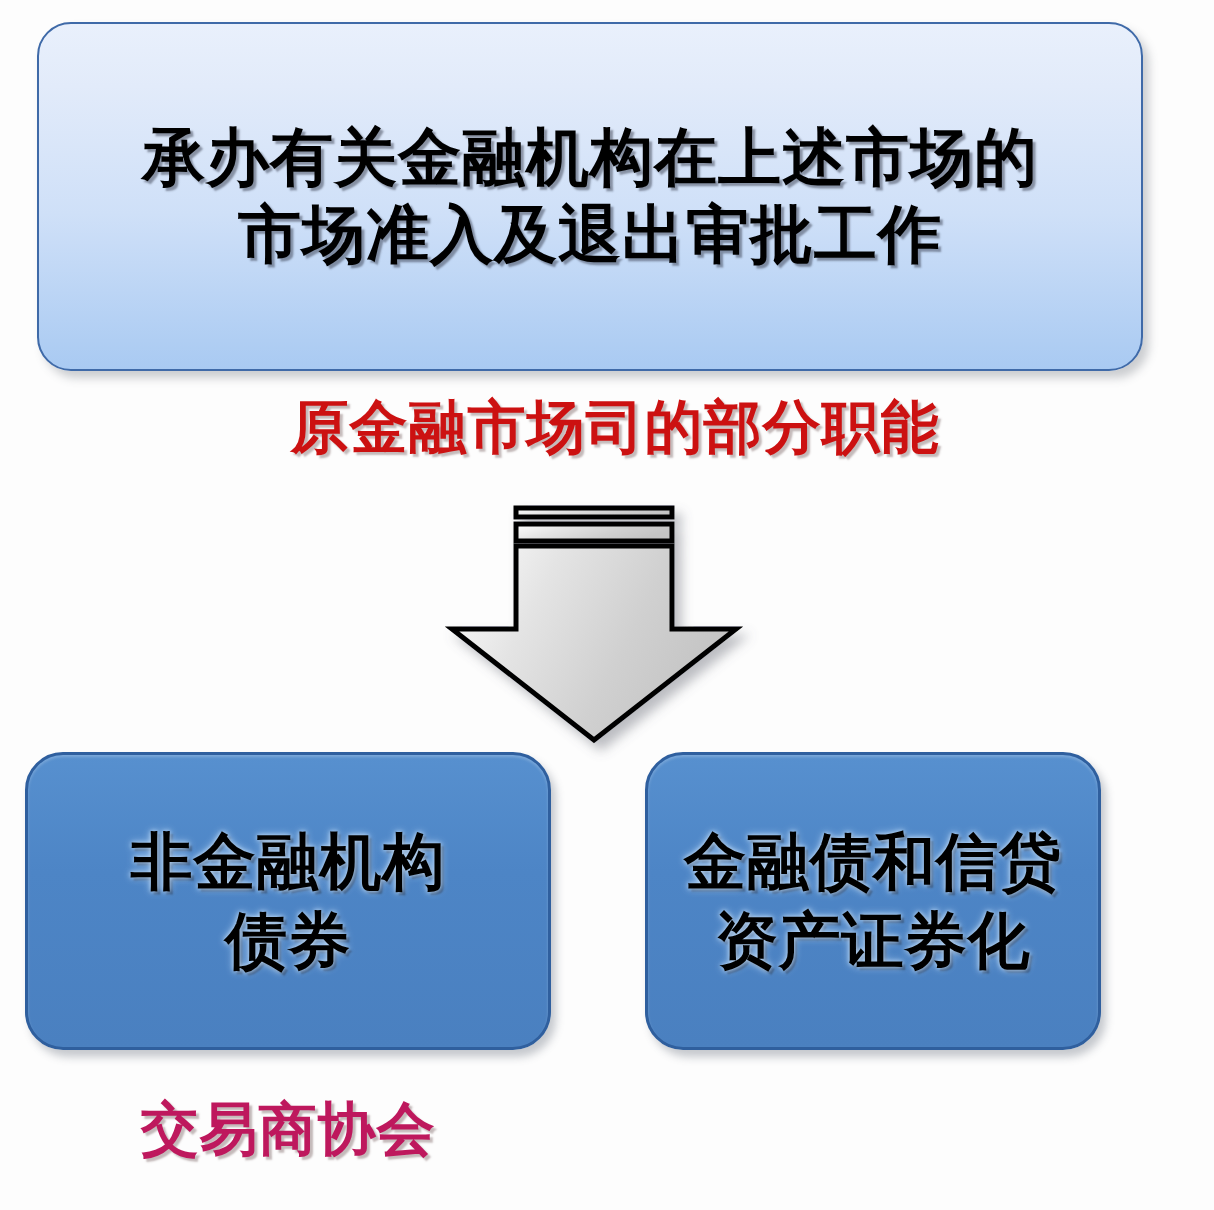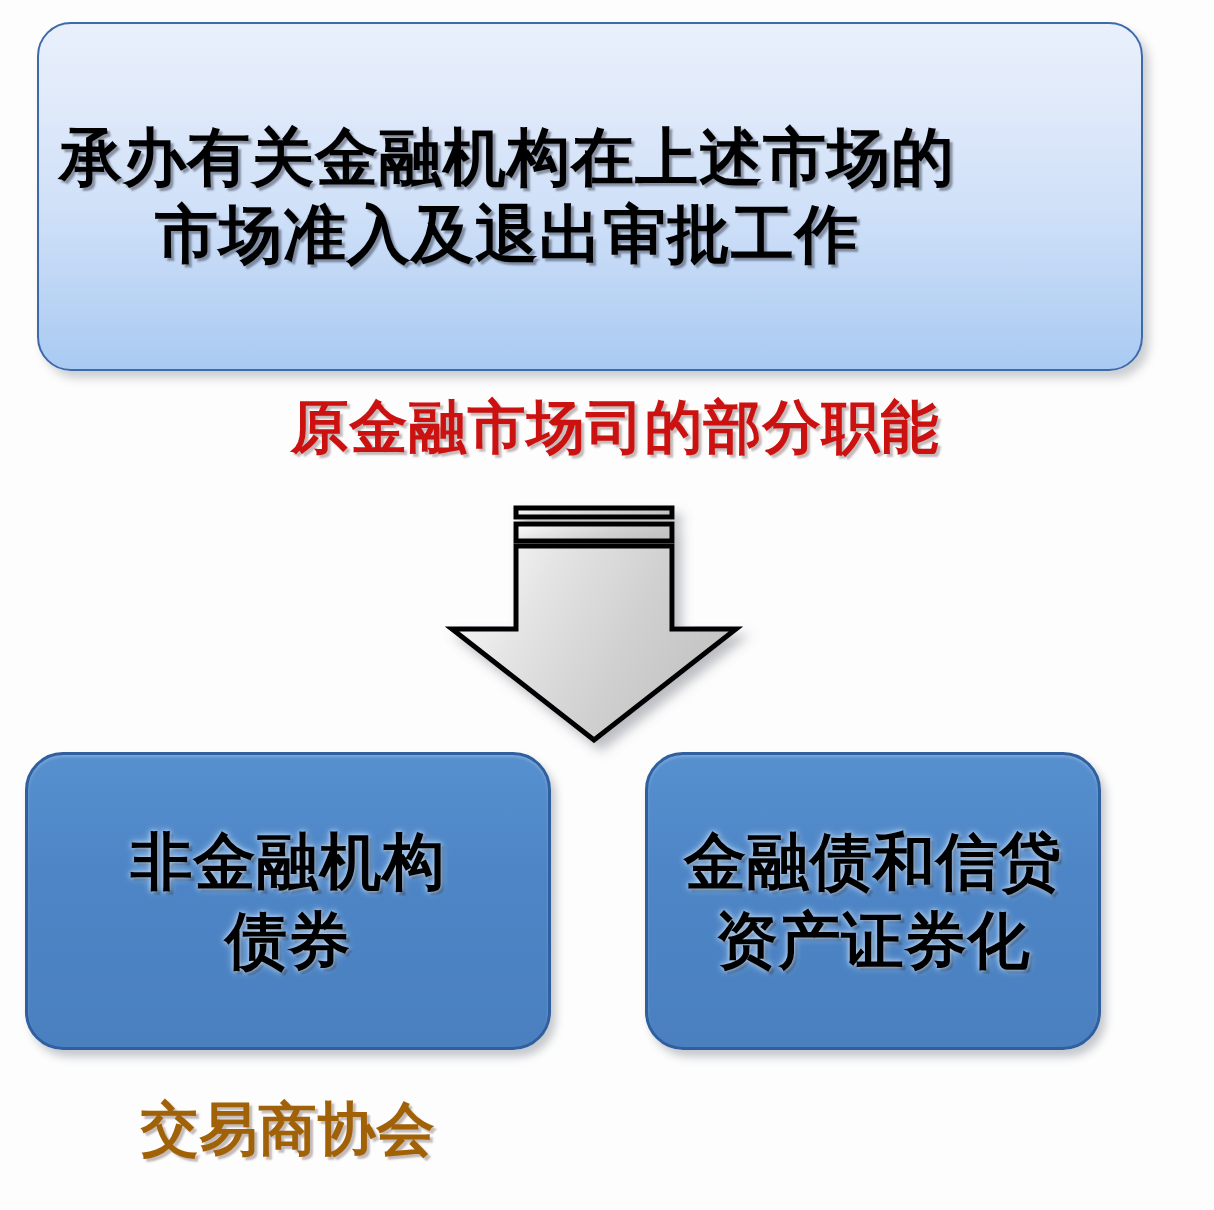--- a/index.html
+++ b/index.html
@@ -28,20 +28,21 @@
     top: 22px;
     width: 1106px;
     height: 349px;
     box-sizing: border-box;
     border: 2px solid #3f6aa8;
     border-radius: 34px;
     background: linear-gradient(to bottom, #e9f0fc 0%, #e2ebfa 18%, #cfe0f8 55%, #a9caf2 100%);
     box-shadow: 6px 7px 10px rgba(90, 95, 105, 0.30);
     display: flex;
     align-items: center;
+    justify-content: center;
   }
   .top-box-text {
     text-align: center;
     color: #000000;
     font-weight: 700;
     font-size: 63px;
     line-height: 1.22;
     letter-spacing: 1px;
     text-shadow: 3px 3px 2px rgba(40, 45, 60, 0.45);
     white-space: pre-line;
@@ -106,21 +107,21 @@
     text-shadow: 0 0 9px rgba(190, 220, 250, 0.85),
                  0 0 4px rgba(200, 225, 250, 0.9),
                  3px 3px 2px rgba(20, 35, 60, 0.55);
   }
 
   
   .red-label {
     position: absolute;
     top: 1098px;
     text-align: center;
-    color: #a16207;
+    color: #be185d;
     font-weight: 700;
     font-size: 58px;
     line-height: 1.1;
     letter-spacing: 1px;
     text-shadow: 3px 3px 2px rgba(90, 60, 60, 0.35);
   }
   .red-label.left  { left: 25px;  width: 526px; }
   .red-label.right { left: 645px; width: 540px; }
 </style>
 </head>

